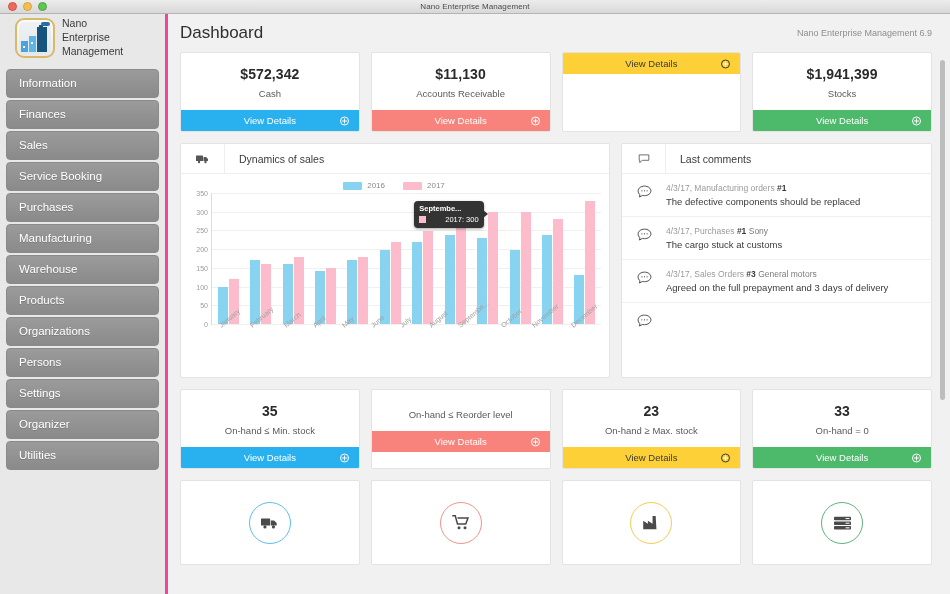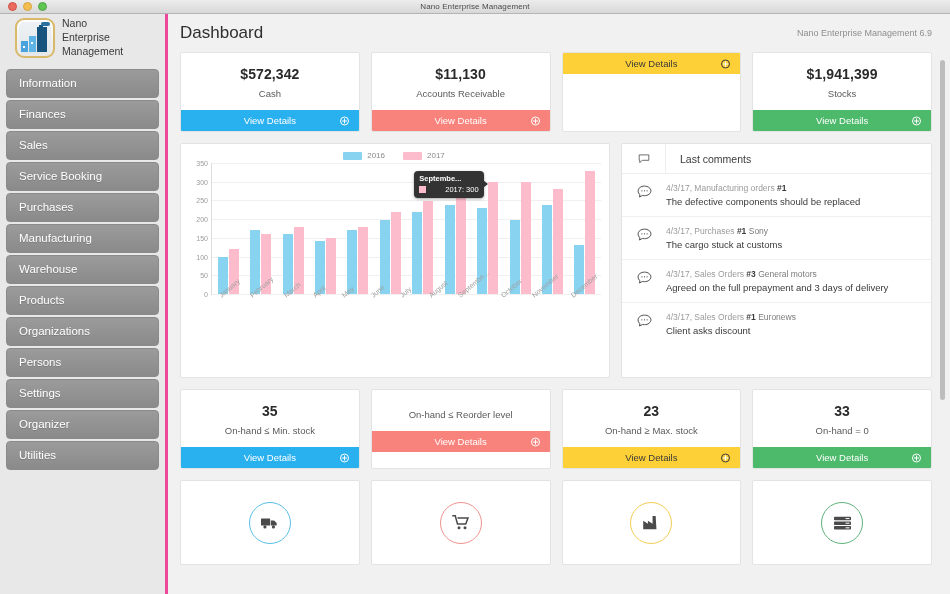--- a/index.html
+++ b/index.html
@@ -403,20 +403,31 @@
             <div class="kpi-btn" style="background:#4cb96b">
               <span>View Details</span>
               <span class="plus"></span>
             </div>
           </div>
         </div>
 
         <div class="panel-row">
 
           <div class="panel chart-panel">
+            <div class="panel-head">
+              <div class="panel-head-icon">
+                <svg width="13" height="10" viewBox="0 0 26 18" fill="currentColor">
+                  <rect x="0" y="2" width="14" height="11" rx="1"></rect>
+                  <path d="M15 5h5l4 4v4h-9z"></path>
+                  <circle cx="6" cy="15" r="2.4"></circle>
+                  <circle cx="19" cy="15" r="2.4"></circle>
+                </svg>
+              </div>
+              <div class="panel-head-title">Dynamics of sales</div>
+            </div>
             <div class="chart-wrap">
               <div class="legend">
                 <div class="legend-item">
                   <span class="legend-swatch" style="background:#87d3f0"></span>
                   <span class="legend-label">2016</span>
                 </div>
                 <div class="legend-item">
                   <span class="legend-swatch" style="background:#fcbccb"></span>
                   <span class="legend-label">2017</span>
                 </div>
@@ -577,24 +588,20 @@
                 </div>
                 <div class="comment">
                   <div class="comment-icon">
                     <svg width="15" height="13" viewBox="0 0 22 19" fill="none" stroke="currentColor" stroke-width="1.3">
                       <path d="M11 1.6c5.3 0 9.4 3.1 9.4 7s-4.1 7-9.4 7c-1 0-2-.1-2.9-.3L3.6 17.6l.8-3.4C2.5 12.9 1.6 11 1.6 8.6c0-3.9 4.1-7 9.4-7z"></path>
                       <circle cx="7.2" cy="8.5" r="0.85" fill="currentColor" stroke="none"></circle>
                       <circle cx="11" cy="8.5" r="0.85" fill="currentColor" stroke="none"></circle>
                       <circle cx="14.8" cy="8.5" r="0.85" fill="currentColor" stroke="none"></circle>
                     </svg>
                   </div>
-                  <div class="comment-body">
-                    <div class="comment-meta">4/3/17, Sales Orders <b>#1</b><span class="ent"> Euronews</span></div>
-                    <div class="comment-text">Client asks discount</div>
-                  </div>
                 </div>
               </div>
           </div>
         </div>
 
         <div class="kpi-row">
           <div class="kpi-card">
             <div class="kpi-top">
               <div class="kpi-value">35</div>
               <div class="kpi-label">On-hand ≤ Min. stock</div>

